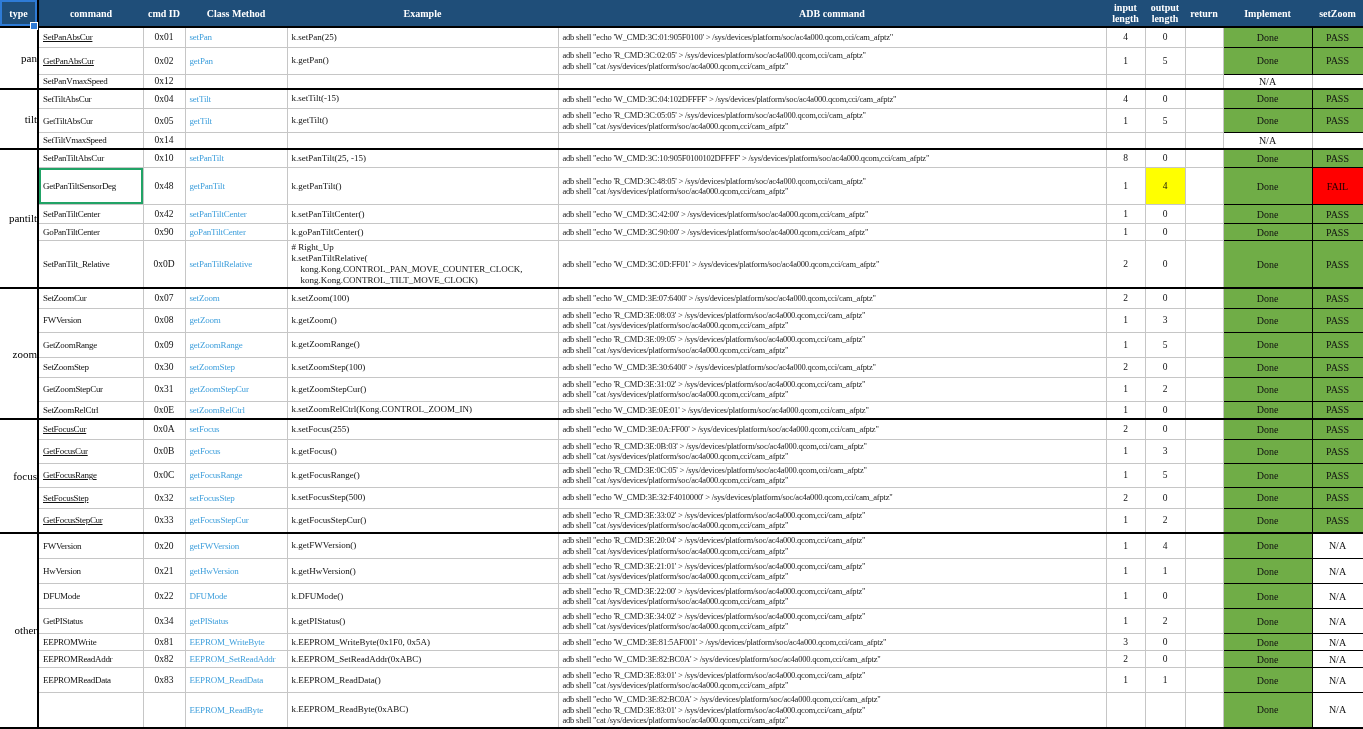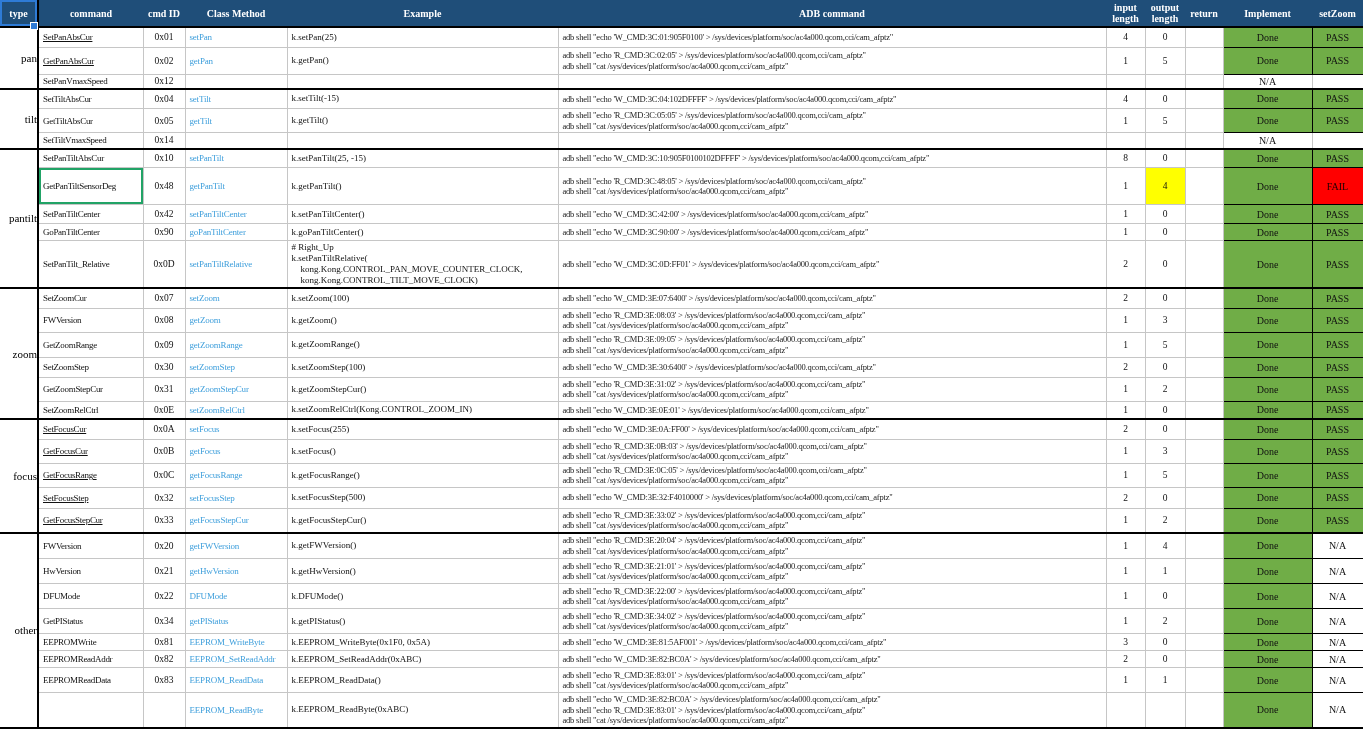--- a/index.html
+++ b/index.html
@@ -313,21 +313,21 @@
           <td class="c-num">2</td>
           <td class="c-num">0</td>
           <td class="c-num"></td>
           <td class="c-impl v-done">Done</td>
           <td class="c-uni v-pass">PASS</td>
         </tr>
         <tr style="height: 23px; margin-left: 44px;">
           <td class="c-cmd link">GetFocusCur</td>
           <td class="c-cmdid">0x0B</td>
           <td class="c-method">getFocus</td>
-          <td class="c-example">k.setFocus()</td>
+          <td class="c-example">k.getFocus()</td>
           <td class="c-adb">adb shell "echo 'R_CMD:3E:0B:03' &gt; /sys/devices/platform/soc/ac4a000.qcom,cci/cam_afptz"
 adb shell "cat /sys/devices/platform/soc/ac4a000.qcom,cci/cam_afptz"</td>
           <td class="c-num">1</td>
           <td class="c-num">3</td>
           <td class="c-num"></td>
           <td class="c-impl v-done">Done</td>
           <td class="c-uni v-pass">PASS</td>
         </tr>
         <tr style="height: 23px;">
           <td class="c-cmd link">GetFocusRange</td>

